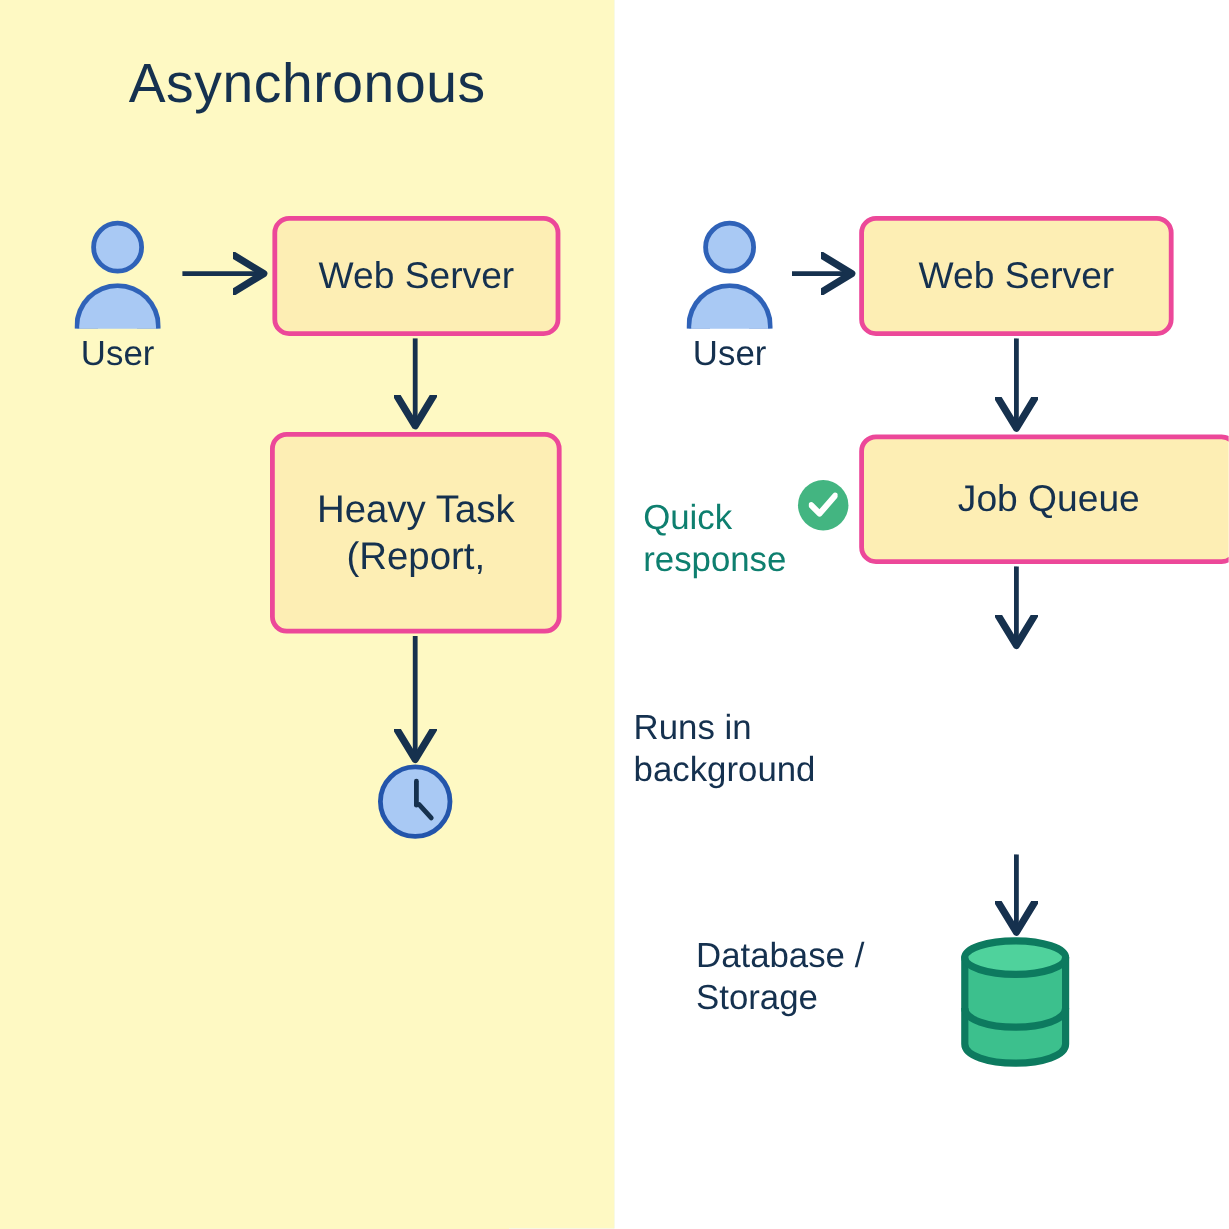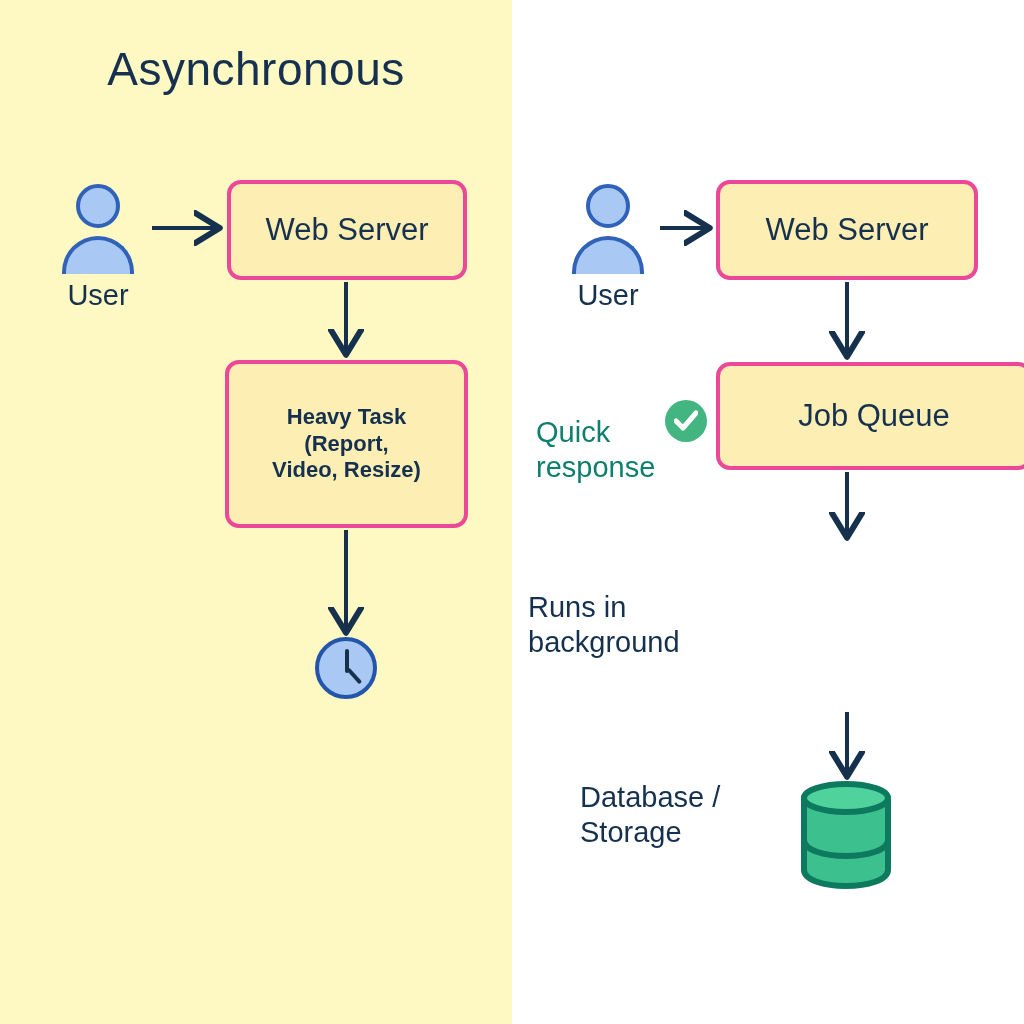--- a/index.html
+++ b/index.html
@@ -46,21 +46,21 @@
     display: flex;
     flex-direction: column;
     align-items: center;
     justify-content: center;
     color: #15314f;
     text-align: center;
     line-height: 1.22;
   }
   .box .box-title { font-size: 31px; }
   .box .box-sub   { font-size: 23px; margin-top: 2px; }
-  .box.multi .box-title { font-size: 22px; font-weight: bold; }
+  .box.multi .box-title { font-size: 32px; }
 
   
   .user-icon { position: absolute; }
   .user-icon .head {
     position: absolute;
     left: 14px; top: 0;
     width: 44px; height: 44px;
     box-sizing: border-box;
     border-radius: 50%;
     background: #a9c9f4;
@@ -151,21 +151,20 @@
   </div>
   <div class="node-label" style="left:28px; top:278px; width:140px;">User</div>
 
   <div class="box" style="left:227px; top:180px; width:240px; height:100px;">
     <div class="box-title">Web Server</div>
   </div>
 
   <div class="box multi" style="left:225px; top:360px; width:243px; height:168px;">
     <div class="box-title">Heavy Task</div>
     <div class="box-title">(Report,</div>
-    <div class="box-title">Video, Resize)</div>
   </div>
 
   <div class="clock" style="left:315px; top:637px;">
     <div class="hand-m"></div>
     <div class="hand-h"></div>
   </div>
 
   <div class="user-icon" style="left:572px; top:184px; width:72px; height:90px;">
     <div class="head"></div>
     <div class="body"></div>

